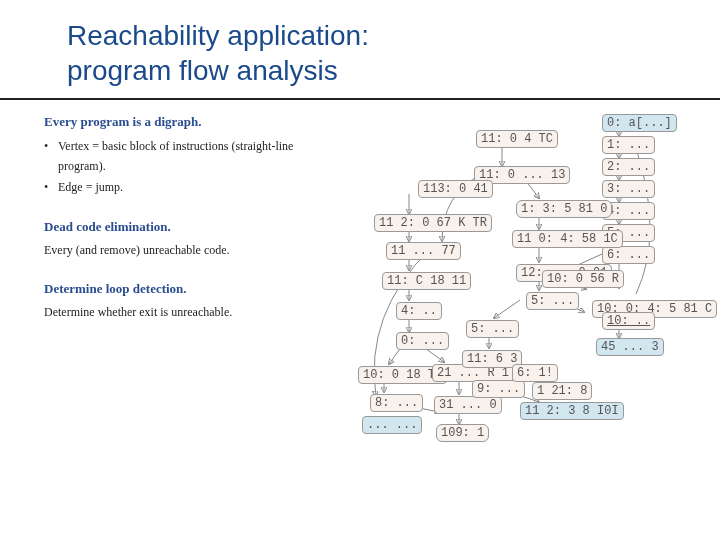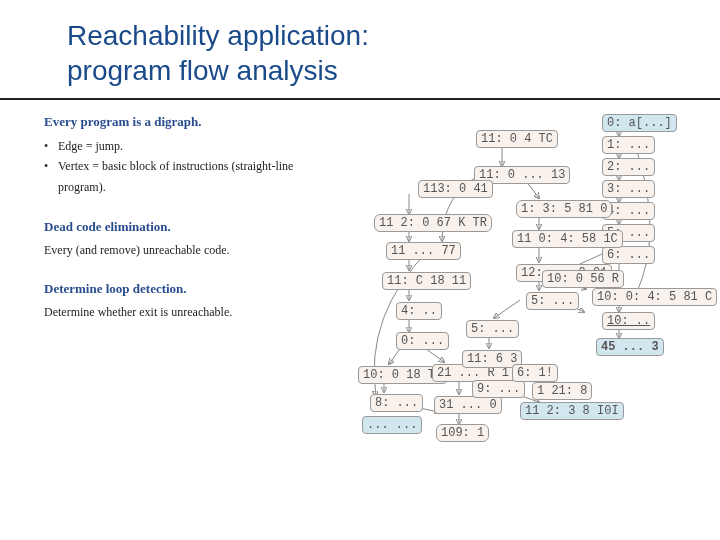--- a/index.html
+++ b/index.html
@@ -31,22 +31,22 @@
   <div class="title-block">
     <div class="title-line">Reachability application:</div>
     <div class="title-line">program flow analysis</div>
   </div>
 
   <div class="content">
     <div class="left-col">
 
       <div class="section-head">Every program is a digraph.</div>
       <ul class="bullets">
+        <li>Vertex = basic block of instructions (straight-line program).</li>
         <li>Edge = jump.</li>
-        <li>Vertex = basic block of instructions (straight-line program).</li>
       </ul>
 
       <div class="section-head">Dead code elimination.</div>
       <div class="body-text">Every (and remove) unreachable code.</div>
 
       <div class="section-head">Determine loop detection.</div>
       <div class="body-text">Determine whether exit is unreachable.</div>
 
     </div>
 
@@ -101,35 +101,35 @@
           <path d="M86 135 Q 20 200 32 282" marker-end="url(#ah)"></path>
         </svg>
 
         <div class="node blue" style="left:258px; top:0px;">0: a[...]</div>
         <div class="node" style="left:258px; top:22px;">1: ...</div>
         <div class="node" style="left:258px; top:44px;">2: ...</div>
         <div class="node" style="left:258px; top:66px;">3: ...</div>
         <div class="node" style="left:258px; top:88px;">4: ...</div>
         <div class="node" style="left:258px; top:110px;">5: ...</div>
         <div class="node" style="left:258px; top:132px;">6: ...</div>
-        <div class="node" style="left:248px; top:174px;">10: 0: 4: 5 81 C</div>
+        <div class="node" style="left:248px; top:186px;">10: 0: 4: 5 81 C</div>
         <div class="node" style="left:258px; top:198px;text-decoration:underline;">10: ..</div>
-        <div class="node blue" style="left:252px; top:224px;font-weight:bold;">45 ... 3</div>
+        <div class="node blue" style="left:252px; top:224px;">45 ... 3</div>
 
         <div class="node" style="left:132px; top:16px;">11: 0 4 TC</div>
         <div class="node" style="left:130px; top:52px;">11: 0 ... 13</div>
         <div class="node" style="left:74px;  top:66px;">113: 0 41</div>
 
         <div class="node" style="left:172px; top:86px;border-radius:6px;">1: 3: 5 81 0</div>
         <div class="node" style="left:168px; top:116px;">11 0: 4: 58 1C</div>
         <div class="node" style="left:172px; top:150px;">12: ... 0 01</div>
         <div class="node" style="left:182px; top:178px;">5: ...</div>
         <div class="node" style="left:198px; top:156px;">10: 0 56 R</div>
 
-        <div class="node" style="left:30px;  top:100px;border-radius:6px;">11 2: 0 67 K TR</div>
+        <div class="node" style="left:30px;  top:100px;">11 2: 0 67 K TR</div>
         <div class="node" style="left:42px;  top:128px;">11 ... 77</div>
         <div class="node" style="left:38px;  top:158px;">11: C 18 11</div>
         <div class="node" style="left:52px;  top:188px;">4: ..</div>
         <div class="node" style="left:52px;  top:218px;">0: ...</div>
 
         <div class="node" style="left:14px;  top:252px;">10: 0 18 TI</div>
         <div class="node" style="left:26px;  top:280px;">8: ...</div>
         <div class="node blue" style="left:18px; top:302px;">... ...</div>
 
         <div class="node" style="left:88px;  top:250px;font-family:Liberation Mono, monospace;">21 ... R 1</div>

